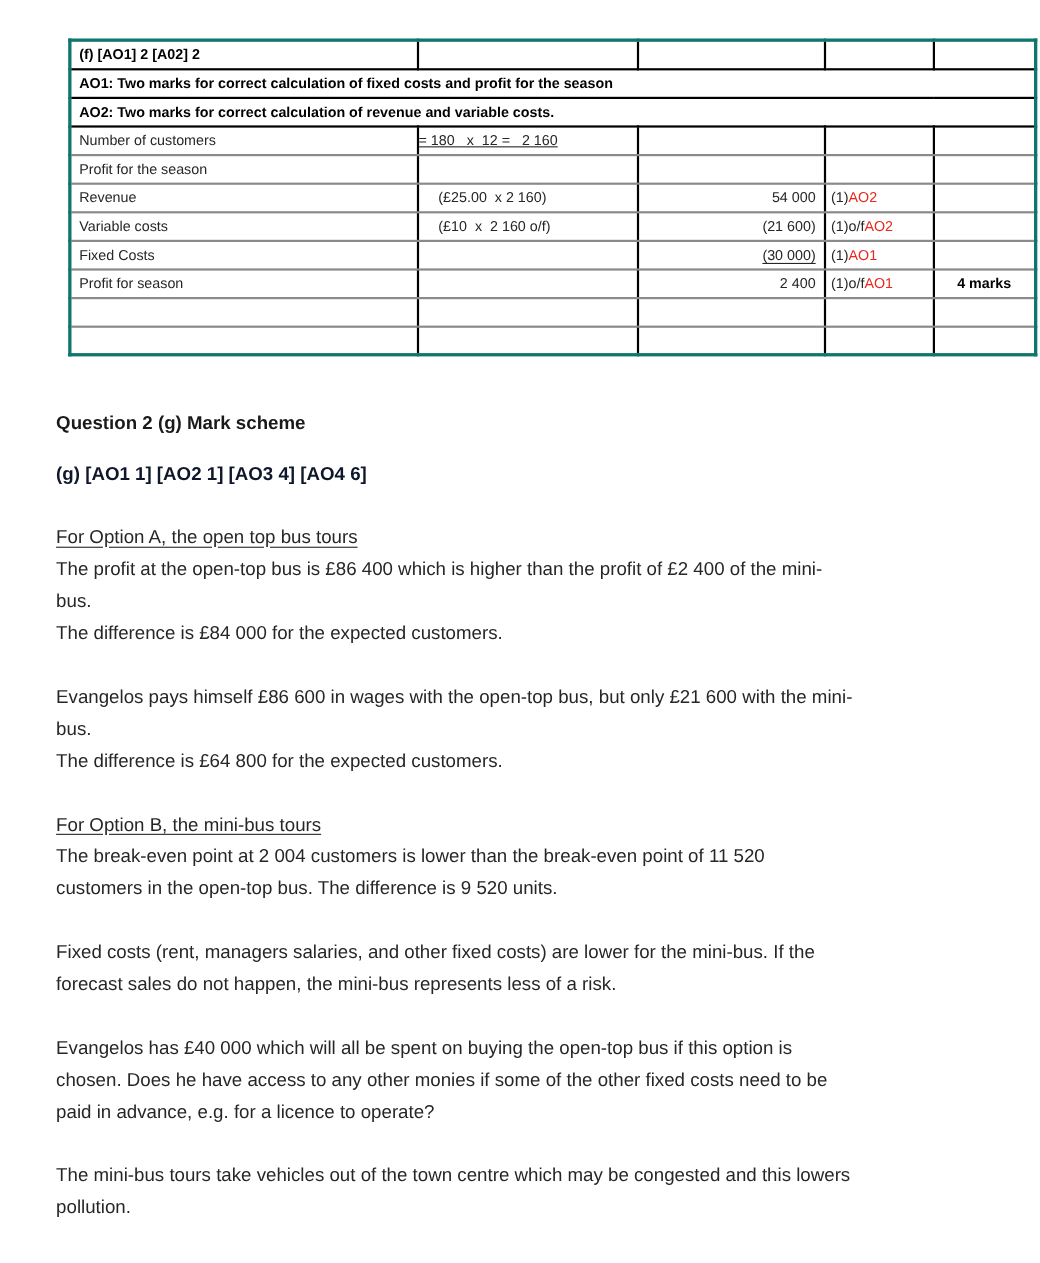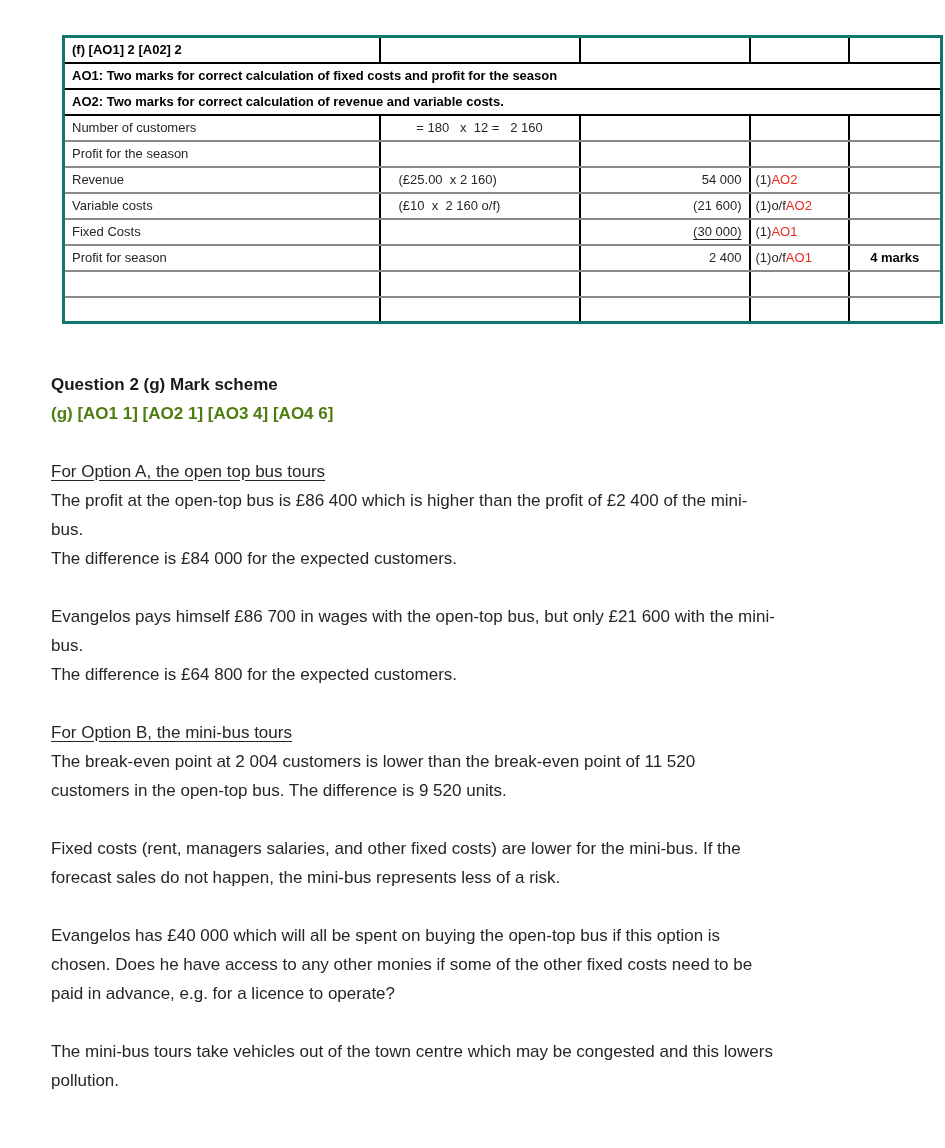--- a/index.html
+++ b/index.html
@@ -22,30 +22,30 @@
     border-left:2px solid #000;
     border-right:2px solid #000;
     border-top:2px solid #8a8a8a;
     border-bottom:2px solid #8a8a8a;
     vertical-align:middle;
     overflow:hidden;
   }
   tr.hdr td { border-bottom-color:#000; border-top-color:#000; font-weight:bold; color:#000; }
   td.desc  { padding-left:7px; }
   td.calc  { padding-left:18px; white-space:pre; }
-  td.calc.center { text-align:center; padding-left:0; }
+  td.calc.center { padding-left:0;text-decoration:underline; }
   td.val   { text-align:right; padding-right:7px; white-space:pre; }
   td.mark  { padding-left:5px; white-space:pre; }
   td.marks { text-align:center; font-weight:bold; color:#000; }
   span.red { color:var(--red,#e8291c); }
   span.ul  { text-decoration:underline; text-underline-offset:3px; }
   
   .doc-body { margin-left:51px; width:880px; font-size:17px; line-height:29px; }
   .doc-title    { margin-top:46px; font-weight:bold; color:#1a1a1a; }
-  .doc-subtitle { font-weight:bold; color:#4d7c0f; }
+  .doc-subtitle { margin-top:17px; font-weight:bold; color:#0f172a; }
   .block { margin-top:29px; }
   .block-heading { text-decoration:underline; text-underline-offset:3px; }
   .block-text { white-space:pre-line; }
 </style>
 </head>
 <body>
 
 <div>
 
   <table class="ms">
@@ -135,21 +135,21 @@
     <div class="doc-subtitle">(g) [AO1 1] [AO2 1] [AO3 4] [AO4 6]</div>
 
     <div class="block">
       <div class="block-heading">For Option A, the open top bus tours</div>
       <div class="block-text">The profit at the open-top bus is £86 400 which is higher than the profit of £2 400 of the mini-
 bus.
 The difference is £84 000 for the expected customers.</div>
     </div>
 
     <div class="block">
-      <div class="block-text">Evangelos pays himself £86 700 in wages with the open-top bus, but only £21 600 with the mini-
+      <div class="block-text">Evangelos pays himself £86 600 in wages with the open-top bus, but only £21 600 with the mini-
 bus.
 The difference is £64 800 for the expected customers.</div>
     </div>
 
     <div class="block">
       <div class="block-heading">For Option B, the mini-bus tours</div>
       <div class="block-text">The break-even point at 2 004 customers is lower than the break-even point of 11 520
 customers in the open-top bus. The difference is 9 520 units.</div>
     </div>
 

